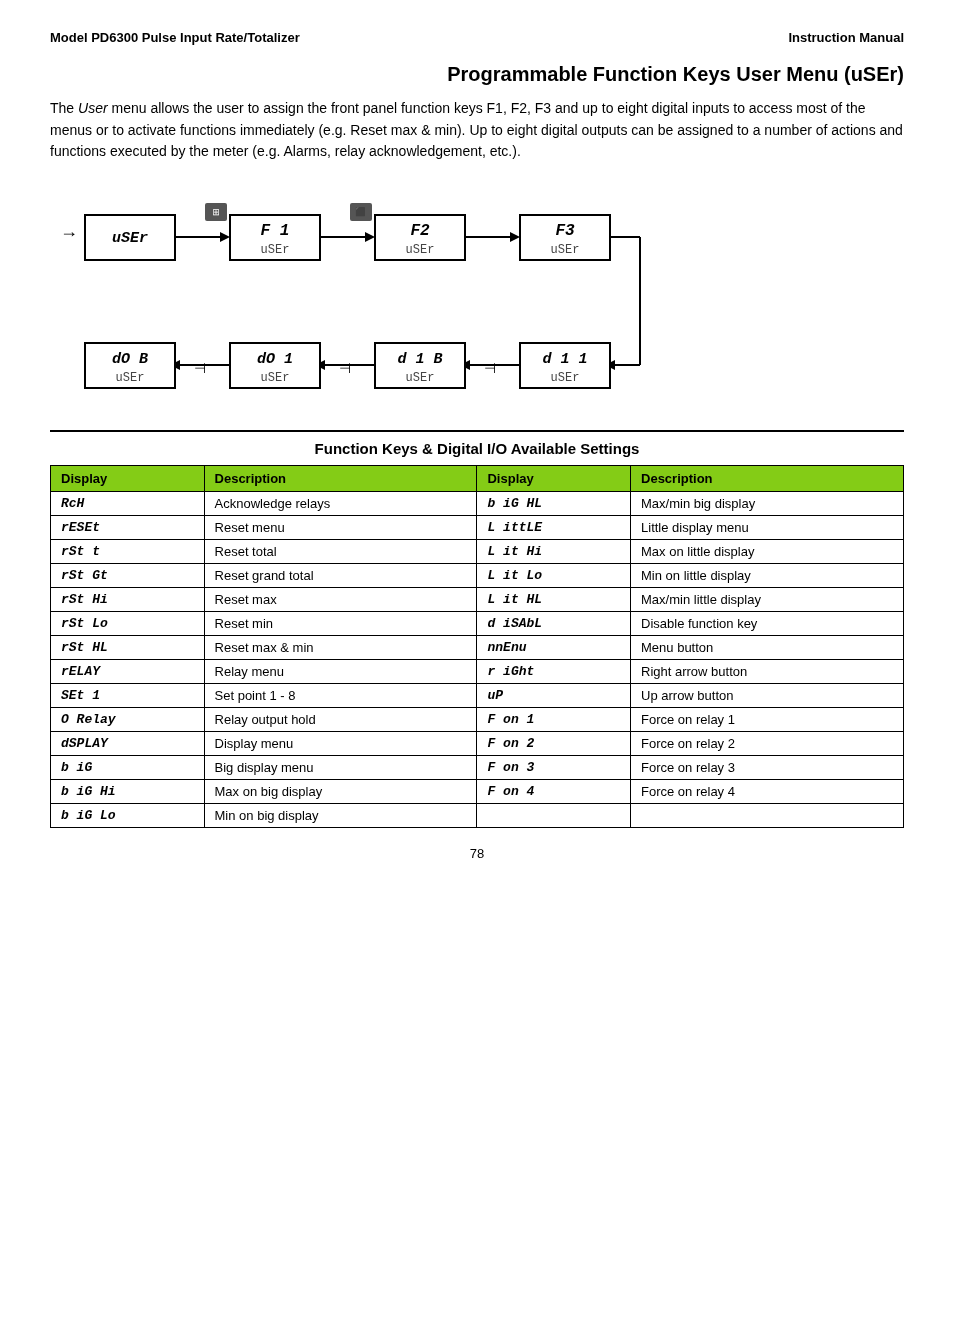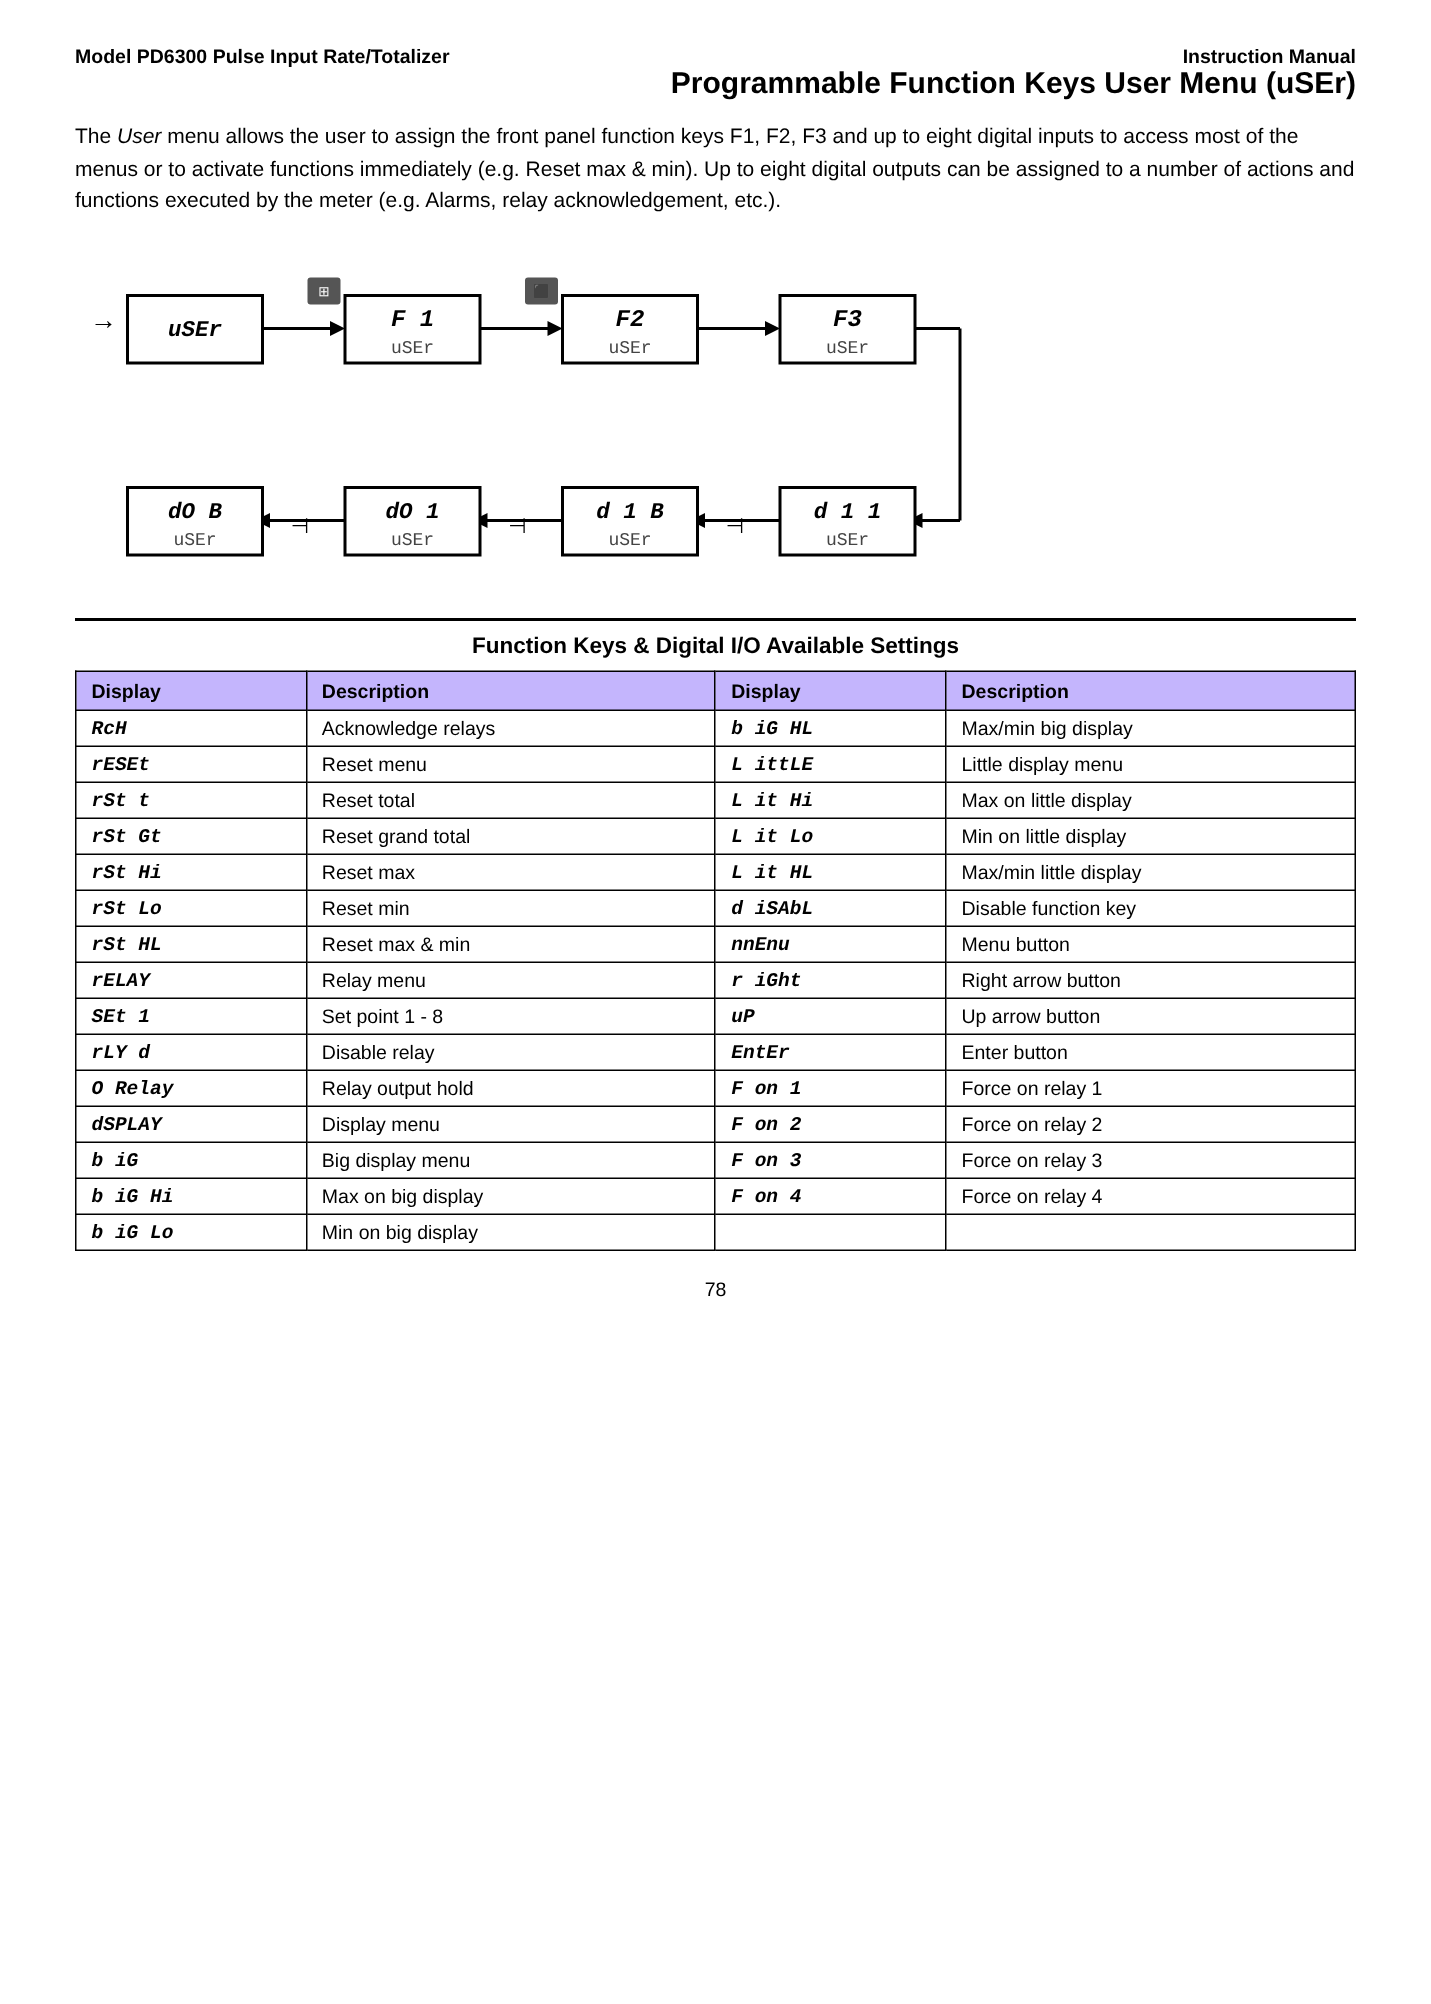--- a/index.html
+++ b/index.html
@@ -10,20 +10,21 @@
       color: #000;
       width: 954px;
       min-height: 1336px;
       padding: 30px 50px;
     }
 
     .page-header {
       display: flex;
       justify-content: space-between;
       align-items: flex-start;
+      margin-bottom: 18px;
       font-weight: bold;
       font-size: 13px;
     }
 
     .section-title {
       text-align: right;
       font-weight: bold;
       font-size: 20px;
       margin-bottom: 12px;
     }
@@ -52,21 +53,21 @@
       width: 100%;
       border-collapse: collapse;
       font-size: 13px;
     }
 
     table.settings-table th {
       border: 1px solid #000;
       padding: 5px 10px;
       font-weight: bold;
       text-align: left;
-      background: #c4b5fd;
+      background: #84cc16;
       margin-left: 40px;
     }
 
     table.settings-table td {
       border: 1px solid #000;
       padding: 4px 10px;
       vertical-align: middle;
     }
 
     table.settings-table .display-col {
@@ -234,26 +235,20 @@
         <td class="display-col" style="font-family: &quot;Courier New&quot;, monospace; font-style: italic; font-weight: bold;">r iGht</td>
         <td class="desc-col">Right arrow button</td>
       </tr>
       <tr>
         <td class="display-col" style="font-family: &quot;Courier New&quot;, monospace; font-style: italic; font-weight: bold;">SEt 1</td>
         <td class="desc-col">Set point 1 - 8</td>
         <td class="display-col" style="font-family: &quot;Courier New&quot;, monospace; font-style: italic; font-weight: bold;">uP</td>
         <td class="desc-col">Up arrow button</td>
       </tr>
       <tr>
-        <td class="display-col" style="font-family: &quot;Courier New&quot;, monospace; font-style: italic; font-weight: bold;">rLY d</td>
-        <td class="desc-col">Disable relay</td>
-        <td class="display-col" style="font-family: &quot;Courier New&quot;, monospace; font-style: italic; font-weight: bold;">EntEr</td>
-        <td class="desc-col">Enter button</td>
-      </tr>
-      <tr>
         <td class="display-col" style="font-family: &quot;Courier New&quot;, monospace; font-style: italic; font-weight: bold;">O Relay</td>
         <td class="desc-col">Relay output hold</td>
         <td class="display-col" style="font-family: &quot;Courier New&quot;, monospace; font-style: italic; font-weight: bold;">F on 1</td>
         <td class="desc-col">Force on relay 1</td>
       </tr>
       <tr>
         <td class="display-col" style="font-family: &quot;Courier New&quot;, monospace; font-style: italic; font-weight: bold;">dSPLAY</td>
         <td class="desc-col">Display menu</td>
         <td class="display-col" style="font-family: &quot;Courier New&quot;, monospace; font-style: italic; font-weight: bold;">F on 2</td>
         <td class="desc-col">Force on relay 2</td>

